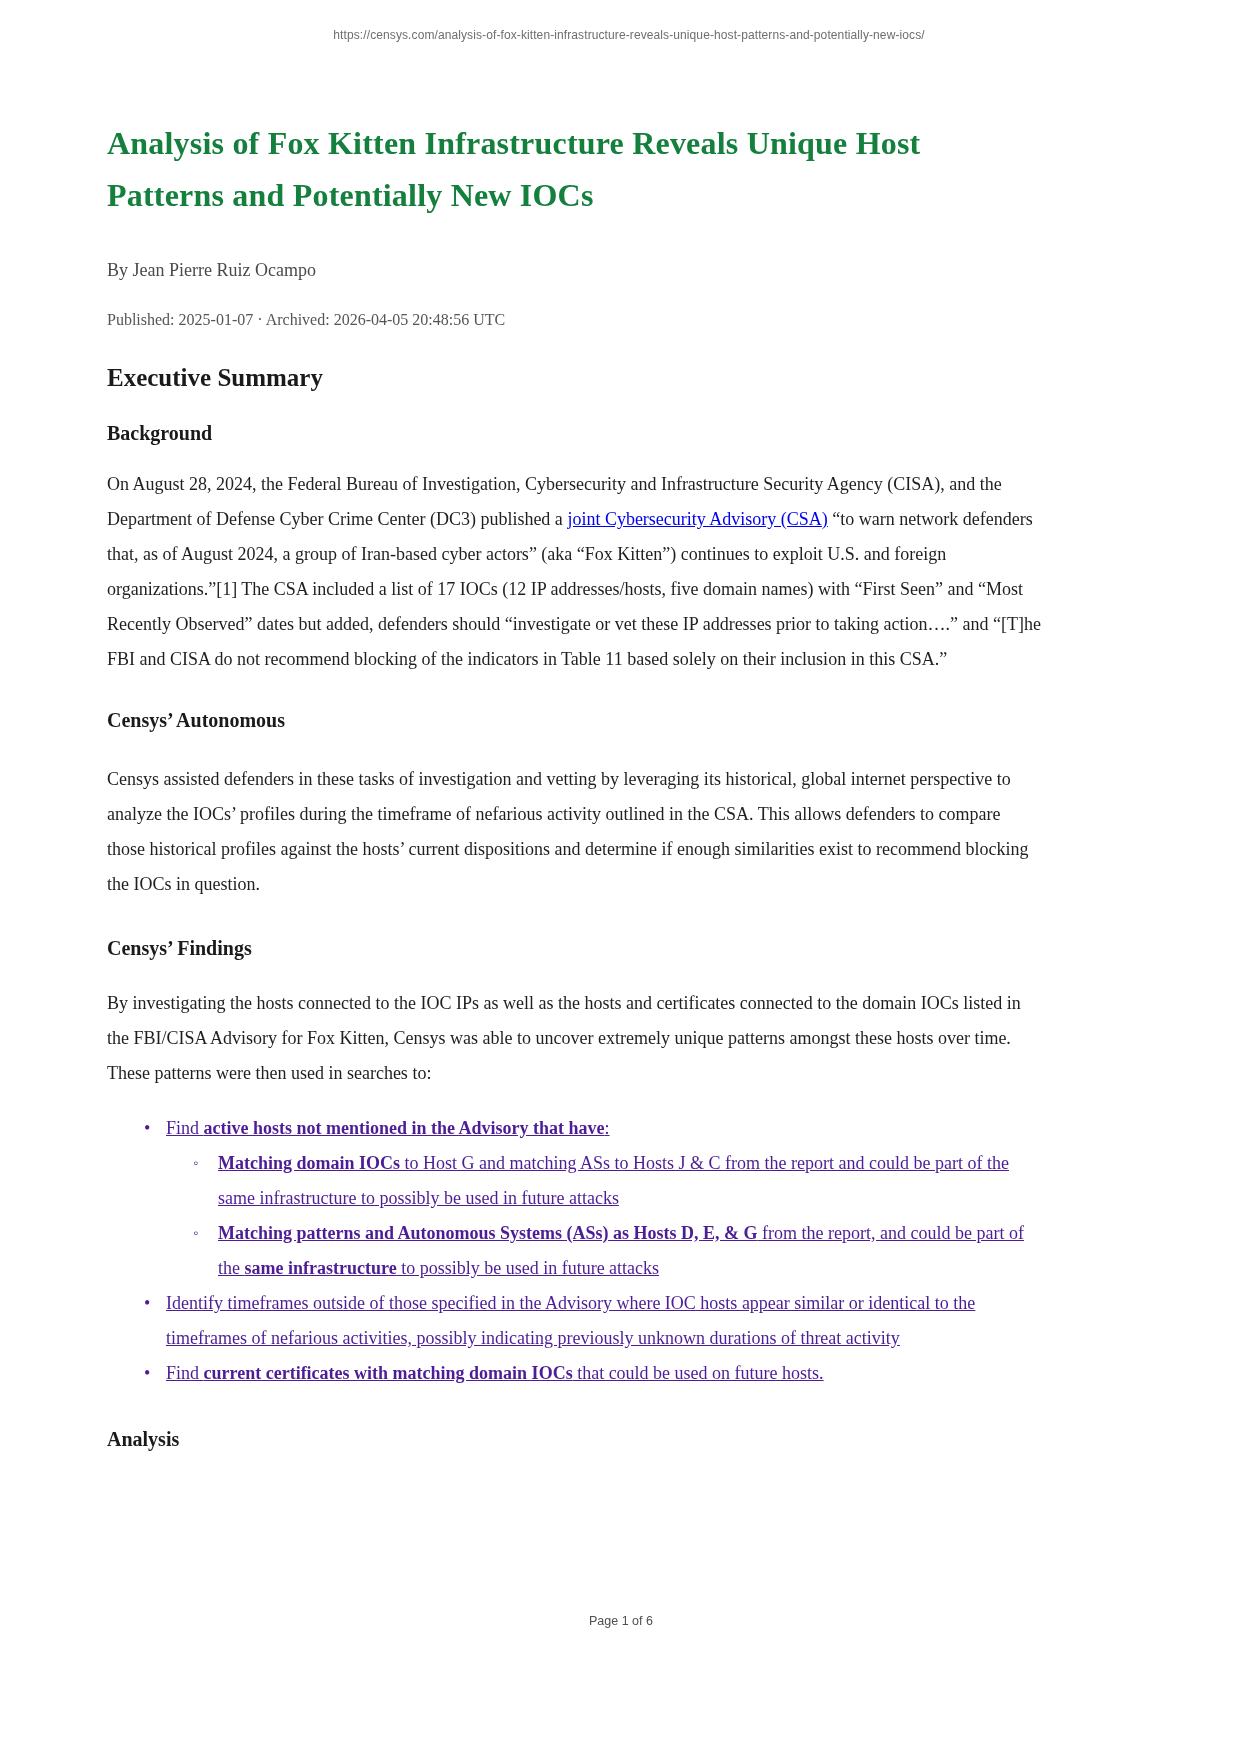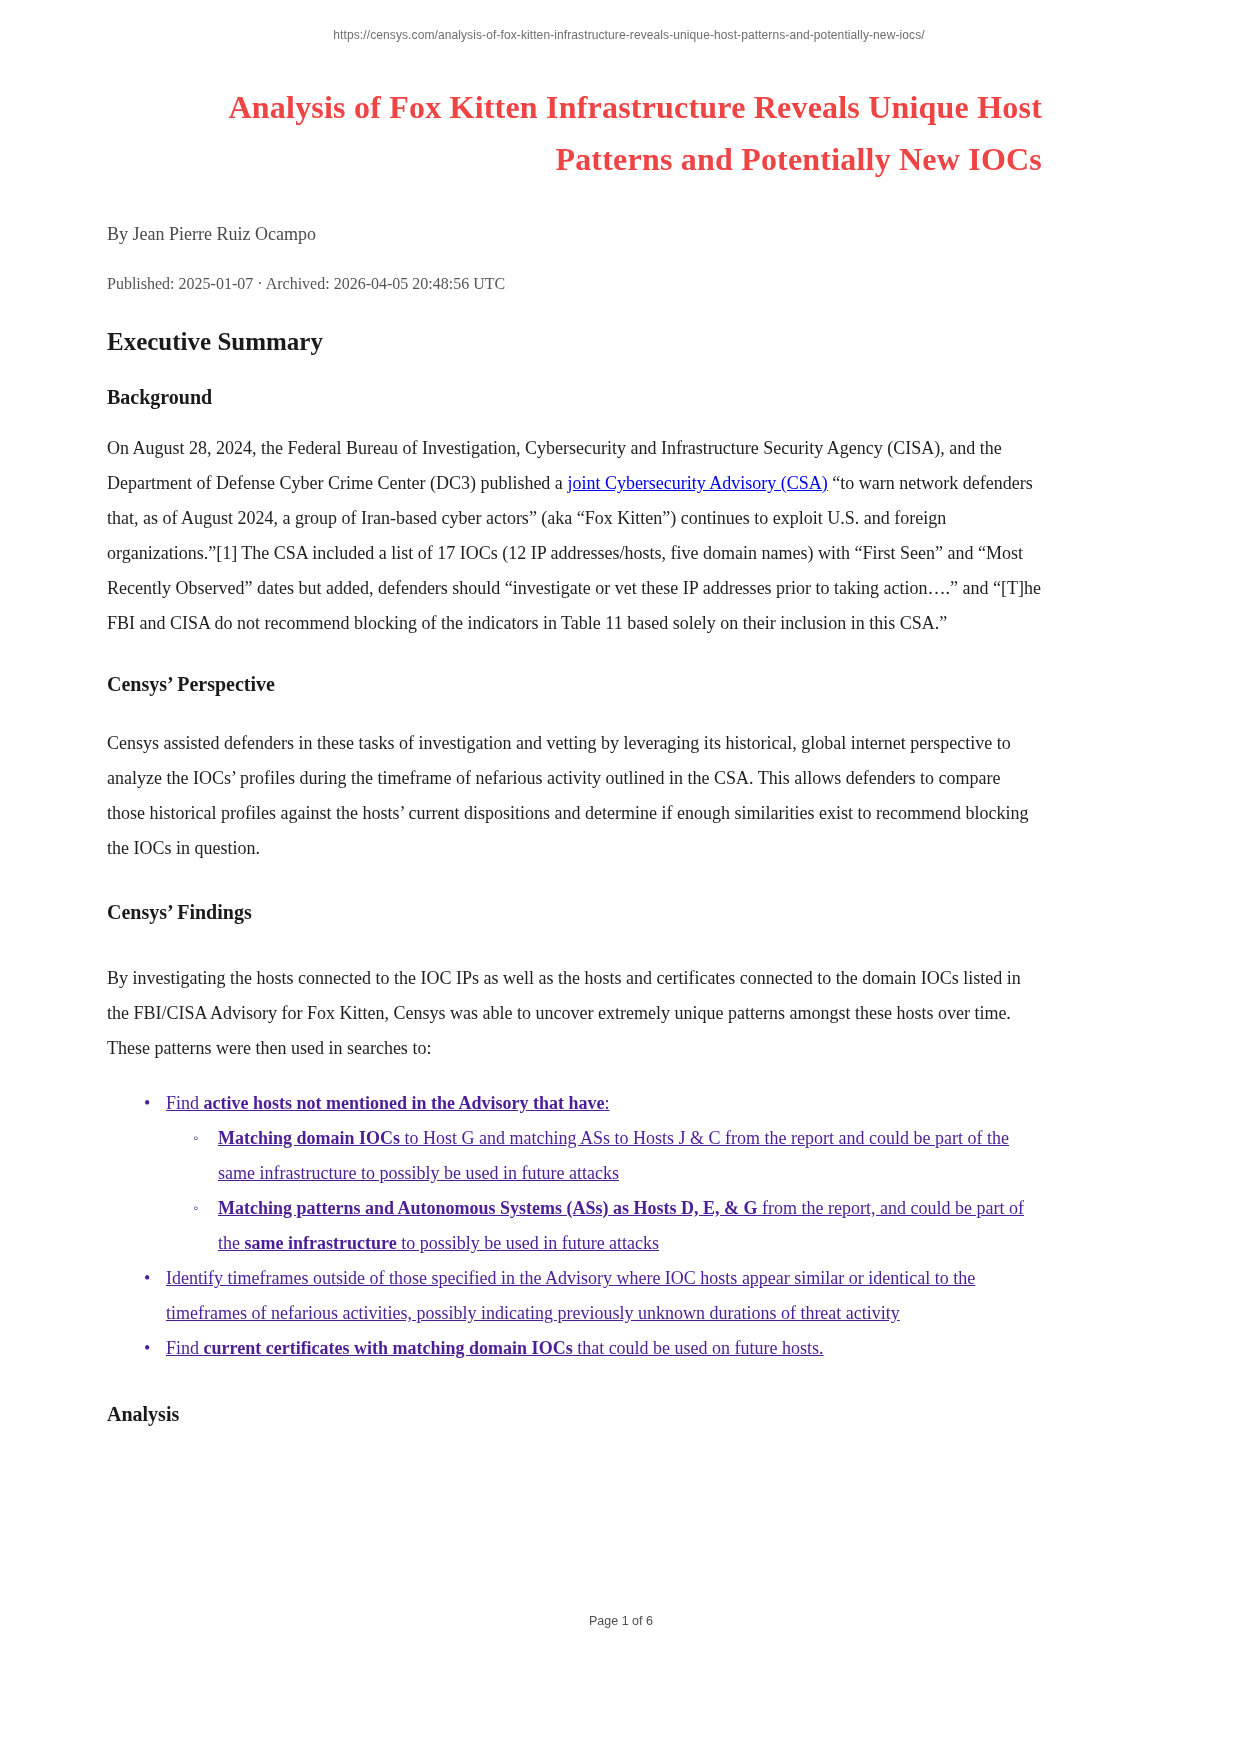--- a/index.html
+++ b/index.html
@@ -28,27 +28,26 @@
   }
 
   .content {
     position: absolute;
     top: 0;
     left: 107px;
     width: 935px;
   }
 
   h1.title {
-    margin-top: 81px;
+    margin-top: 117px;
     font-size: 32px;
     line-height: 52px;
     font-weight: bold;
-    color: #ef4444;
+    color: #15803d;
     letter-spacing: 0.2px;
-    text-align: right;
   }
 
   .byline {
     margin-top: 36px;
     font-size: 18px;
     line-height: 26px;
     color: #4a4a4a;
   }
 
   .meta {
@@ -78,21 +77,21 @@
   .h3-findings { margin-top: 32px; }
   .h3-analysis { margin-top: 34px; }
 
   p.body {
     font-size: 18px;
     line-height: 35px;
     color: #1f1f1f;
   }
   .p-background { margin-top: 20px; }
   .p-perspective { margin-top: 28px; }
-  .p-findings { margin-top: 35px; }
+  .p-findings { margin-top: 24px; }
 
   a.doc-link {
     color: #0000ee;
     text-decoration: underline;
     cursor: pointer;
     text-align: center;
   }
 
   .b { font-weight: bold; }
 
@@ -145,21 +144,21 @@
     <div class="byline">By Jean Pierre Ruiz Ocampo</div>
 
     <div class="meta">Published: 2025-01-07 · Archived: 2026-04-05 20:48:56 UTC</div>
 
     <h2 class="h2">Executive Summary</h2>
 
     <h3 class="h3 h3-background">Background</h3>
 
     <p class="body p-background"><span>On August 28, 2024, the Federal Bureau of Investigation, Cybersecurity and Infrastructure Security Agency (CISA), and the Department of Defense Cyber Crime Center (DC3) published a </span><a class="doc-link">joint Cybersecurity Advisory (CSA)</a><span> “to warn network defenders that, as of August 2024, a group of Iran-based cyber actors” (aka “Fox Kitten”) continues to exploit U.S. and foreign organizations.”[1] The CSA included a list of 17 IOCs (12 IP addresses/hosts, five domain names) with “First Seen” and “Most Recently Observed” dates but added, defenders should “investigate or vet these IP addresses prior to taking action….” and “[T]he FBI and CISA do not recommend blocking of the indicators in Table 11 based solely on their inclusion in this CSA.”</span></p>
 
-    <h3 class="h3 h3-perspective">Censys’ Perspective</h3>
+    <h3 class="h3 h3-perspective">Censys’ Autonomous</h3>
 
     <p class="body p-perspective">Censys assisted defenders in these tasks of investigation and vetting by leveraging its historical, global internet perspective to analyze the IOCs’ profiles during the timeframe of nefarious activity outlined in the CSA. This allows defenders to compare those historical profiles against the hosts’ current dispositions and determine if enough similarities exist to recommend blocking the IOCs in question.</p>
 
     <h3 class="h3 h3-findings">Censys’ Findings</h3>
 
     <p class="body p-findings">By investigating the hosts connected to the IOC IPs as well as the hosts and certificates connected to the domain IOCs listed in the FBI/CISA Advisory for Fox Kitten, Censys was able to uncover extremely unique patterns amongst these hosts over time. These patterns were then used in searches to:</p>
 
     <div class="list">
 
       <div class="li l1"><span>Find </span><span class="b">active hosts not mentioned in the Advisory that have</span><span>:</span></div>

